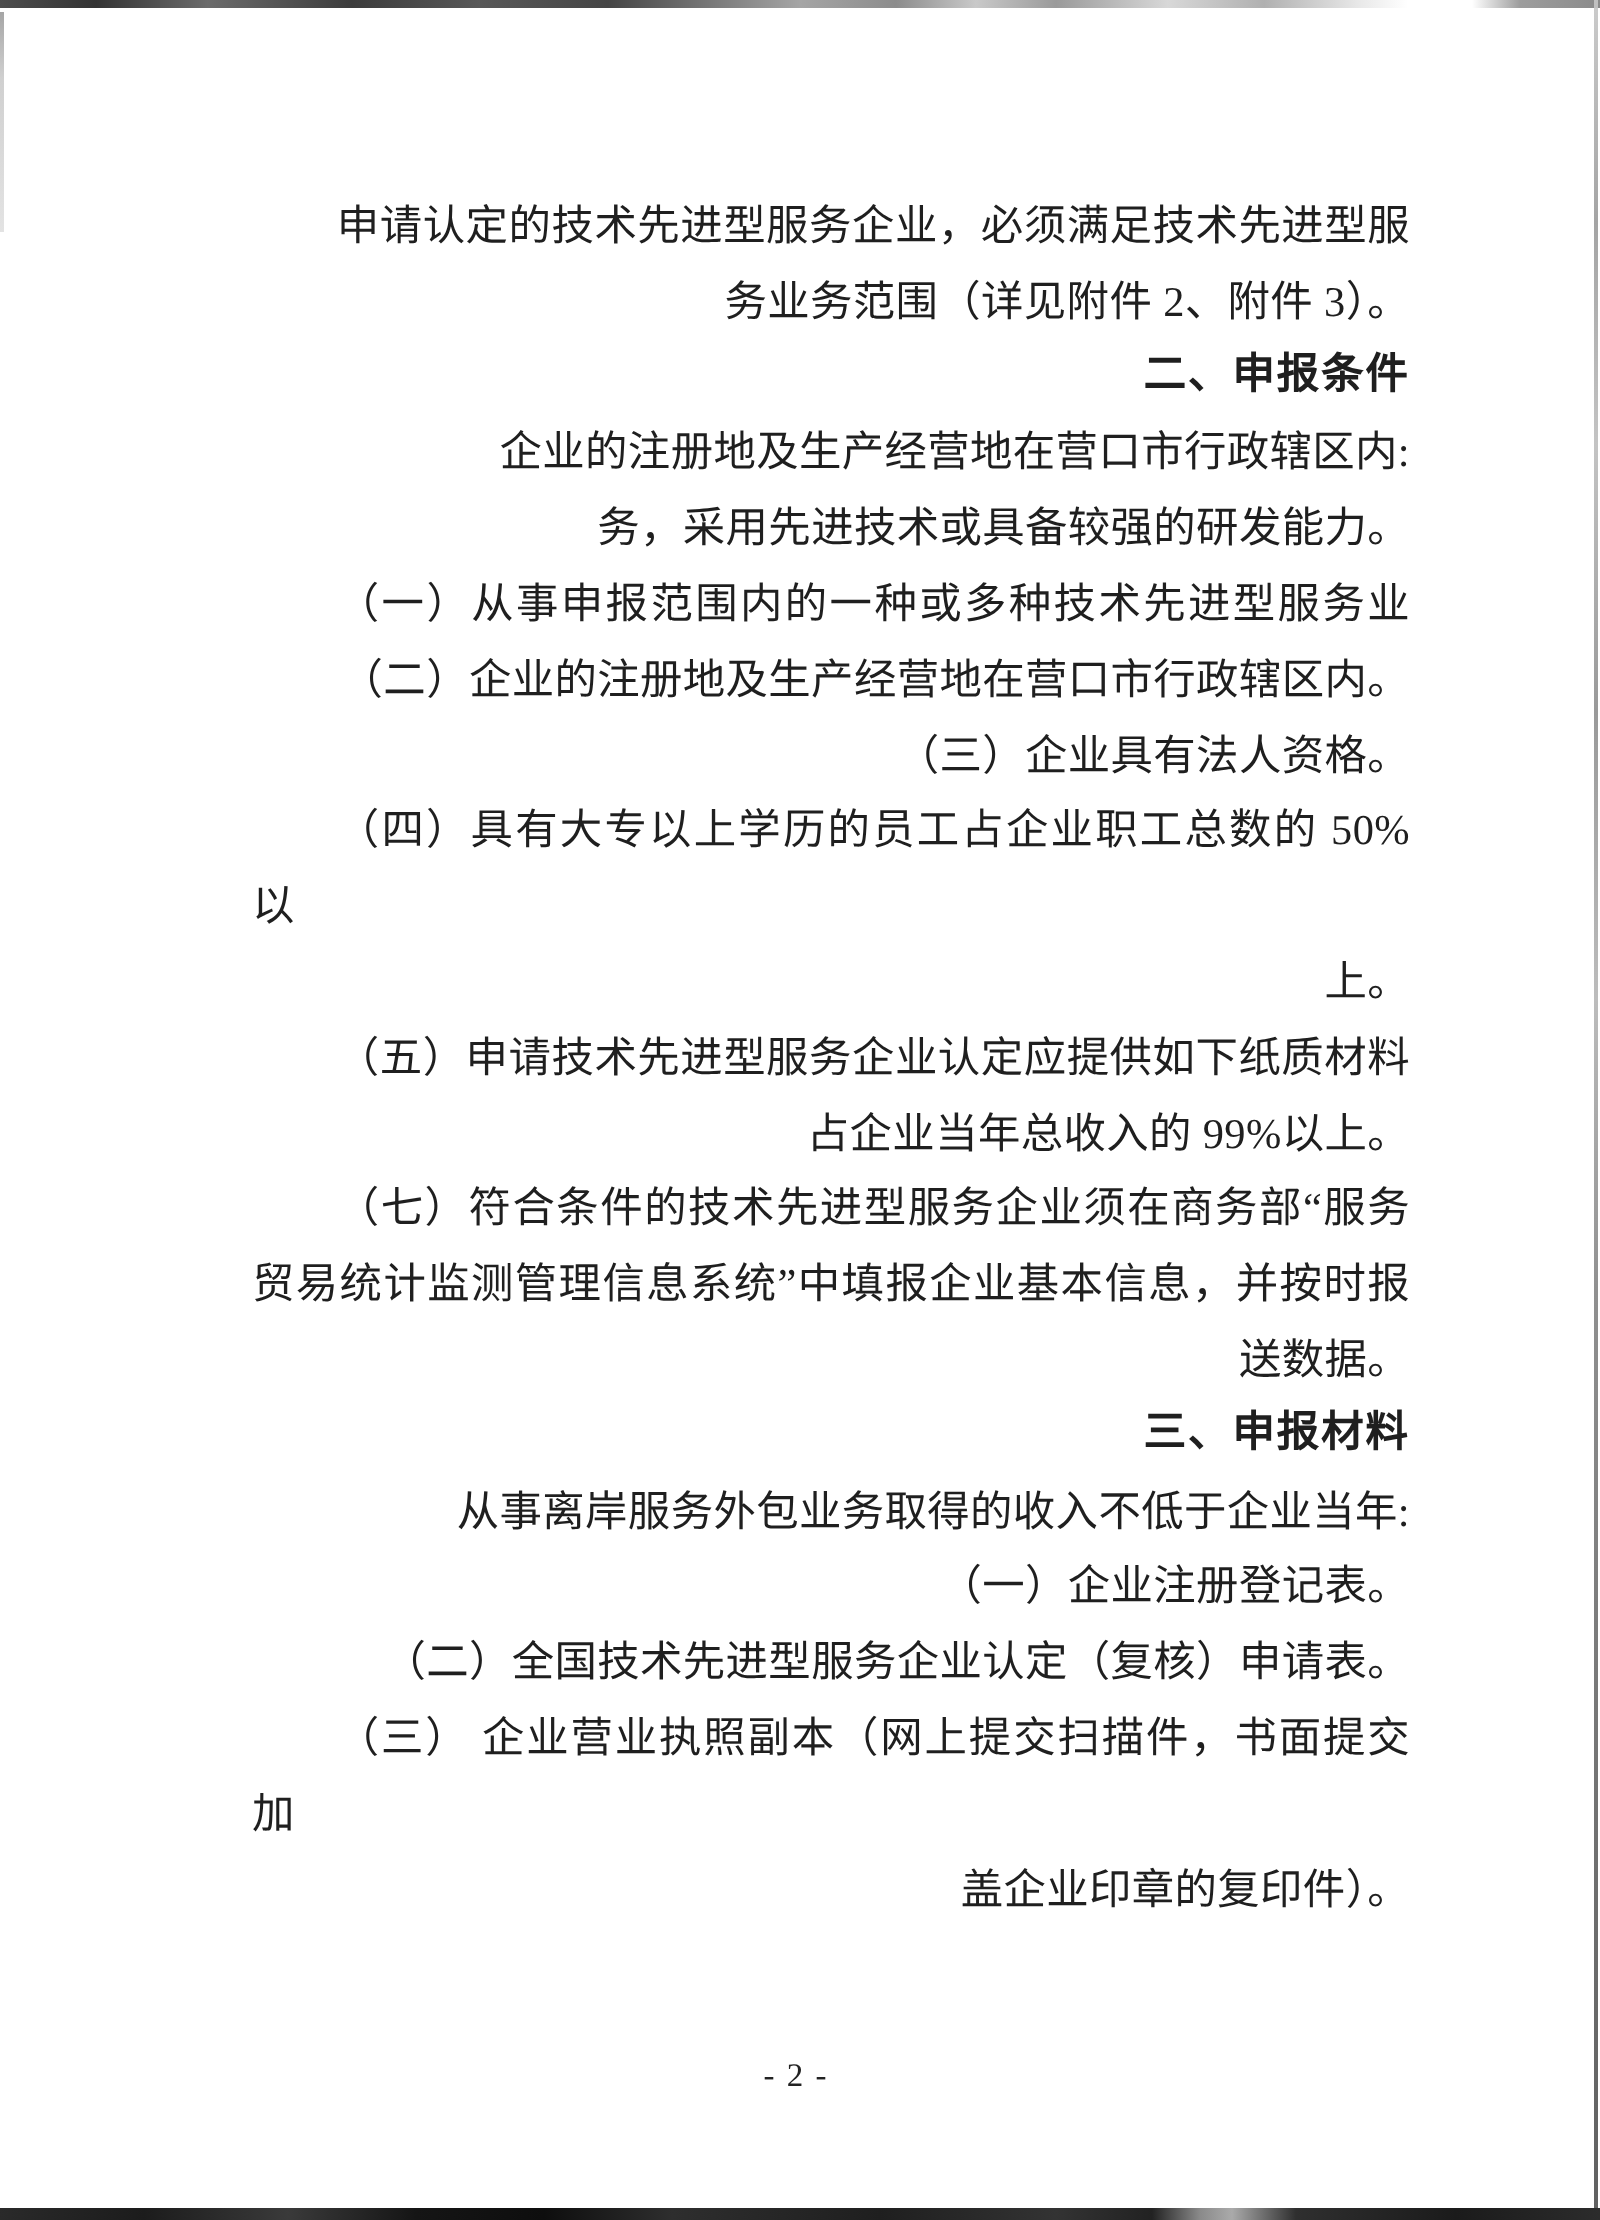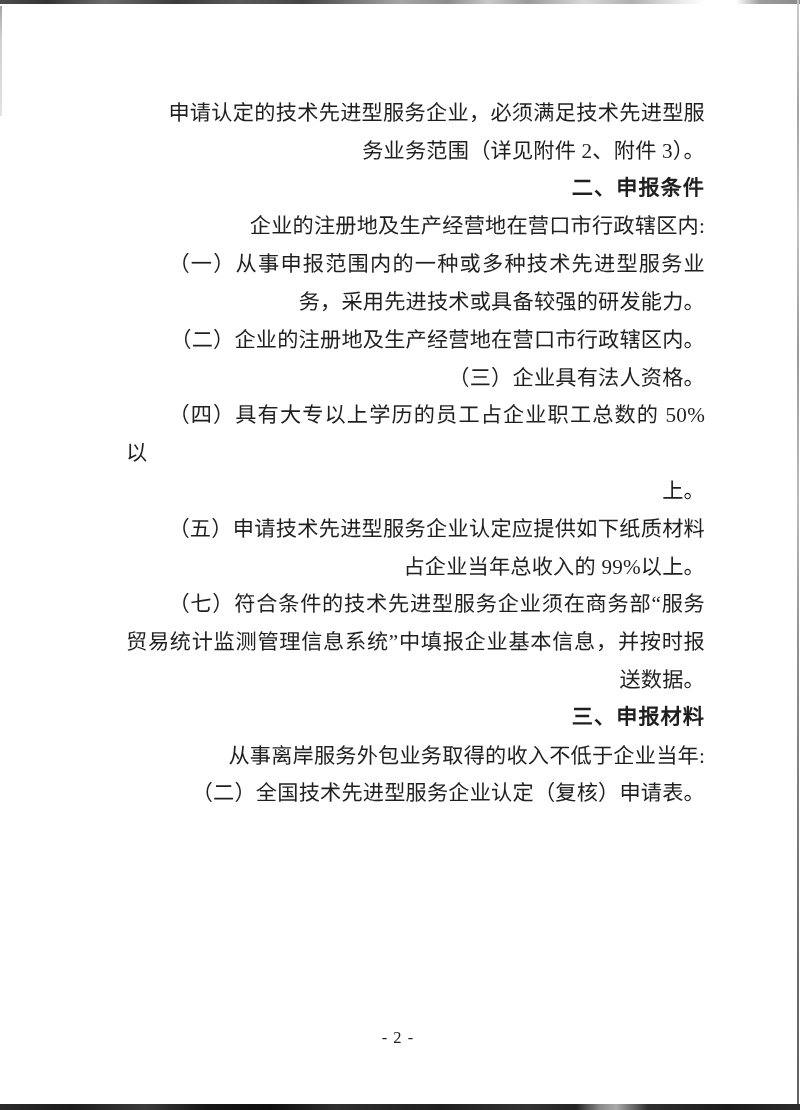--- a/index.html
+++ b/index.html
@@ -107,22 +107,22 @@
         <div class="line first fill">申请认定的技术先进型服务企业，必须满足技术先进型服</div>
         <div class="line">务业务范围（详见附件 2、附件 3）。</div>
       </div>
       <div class="para heading">
         <div class="line first">二、申报条件</div>
       </div>
       <div class="para body">
         <div class="line first">企业的注册地及生产经营地在营口市行政辖区内:</div>
       </div>
       <div class="para body">
+        <div class="line">务，采用先进技术或具备较强的研发能力。</div>
         <div class="line first fill">（一）从事申报范围内的一种或多种技术先进型服务业</div>
-        <div class="line">务，采用先进技术或具备较强的研发能力。</div>
       </div>
       <div class="para body">
         <div class="line first">（二）企业的注册地及生产经营地在营口市行政辖区内。</div>
       </div>
       <div class="para body">
         <div class="line first">（三）企业具有法人资格。</div>
       </div>
       <div class="para body">
         <div class="line first fill">（四）具有大专以上学历的员工占企业职工总数的 50%以</div>
         <div class="line">上。</div>
@@ -136,19 +136,26 @@
         <div class="line fill">贸易统计监测管理信息系统”中填报企业基本信息，并按时报</div>
         <div class="line">送数据。</div>
       </div>
       <div class="para heading">
         <div class="line first">三、申报材料</div>
       </div>
       <div class="para body">
         <div class="line first">从事离岸服务外包业务取得的收入不低于企业当年:</div>
       </div>
       <div class="para body">
+        <div class="line first">（一）企业注册登记表。</div>
+      </div>
+      <div class="para body">
         <div class="line first">（二）全国技术先进型服务企业认定（复核）申请表。</div>
+      </div>
+      <div class="para body">
+        <div class="line first fill">（三） 企业营业执照副本（网上提交扫描件，书面提交加</div>
+        <div class="line">盖企业印章的复印件）。</div>
       </div>
     </div>
 
   <div class="footer">- 2 -</div>
 
 </div>
 
 </body></html>

